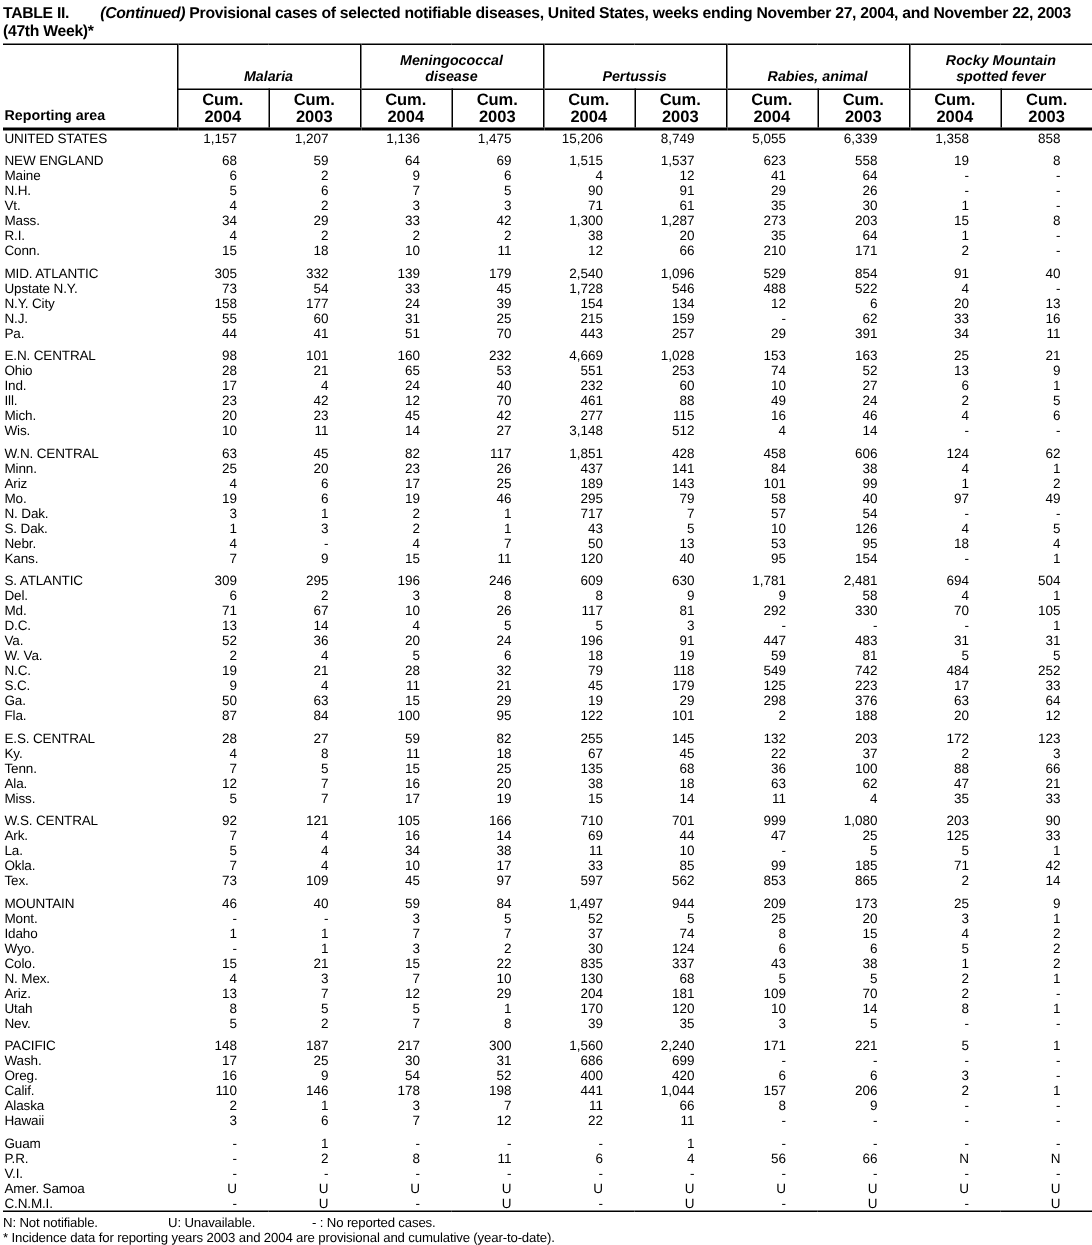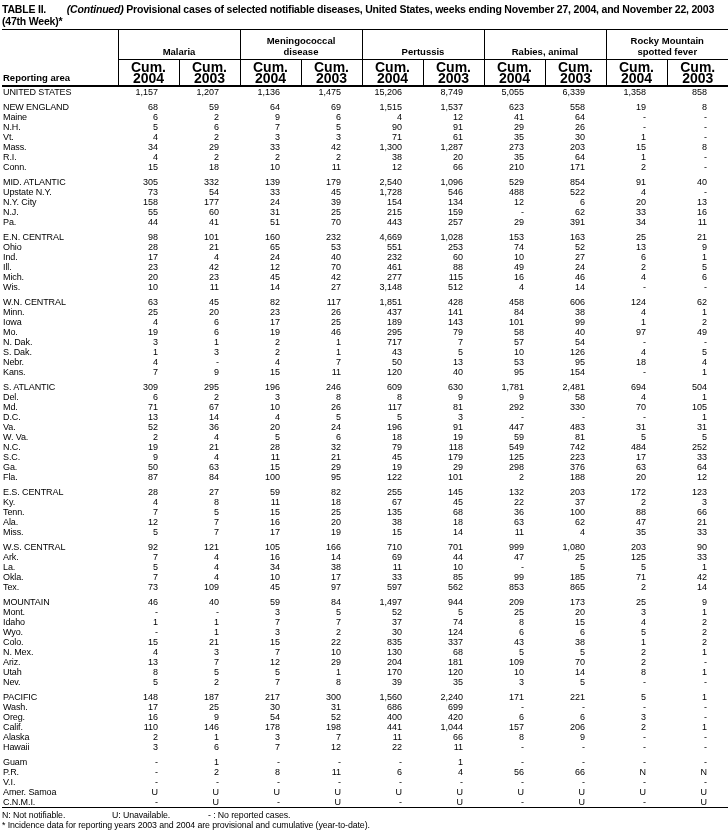--- a/index.html
+++ b/index.html
@@ -41,23 +41,24 @@
     padding: 0 0 2px 1px;
   }
   th.gh {
     font-size: 9.5px; line-height: 10.5px;
     text-align: center; vertical-align: bottom;
     border-left: 1px solid #000;
     border-bottom: 1px solid #000;
     padding: 3px 0 2px 0;
     white-space: pre-line;
     height: 24px;
+    font-style: italic;
   }
   th.ch {
-    font-size: 14px; line-height: 10.5px;
+    font-size: 11px; line-height: 10.5px;
     text-align: center; vertical-align: bottom;
     border-left: 1px solid #000;
     border-bottom: 2px solid #000;
     padding: 2px 0 2px 0;
     white-space: pre-line;
   }
 
   tbody td {
     font-size: 9px;
     line-height: 10px;
@@ -414,21 +415,21 @@
           <td class="num">23</td>
           <td class="num">26</td>
           <td class="num">437</td>
           <td class="num">141</td>
           <td class="num">84</td>
           <td class="num">38</td>
           <td class="num">4</td>
           <td class="num">1</td>
         </tr>
         <tr>
-          <td class="area">Iowa</td>
+          <td class="area">Ariz</td>
           <td class="num">4</td>
           <td class="num">6</td>
           <td class="num">17</td>
           <td class="num">25</td>
           <td class="num">189</td>
           <td class="num">143</td>
           <td class="num">101</td>
           <td class="num">99</td>
           <td class="num">1</td>
           <td class="num">2</td>

